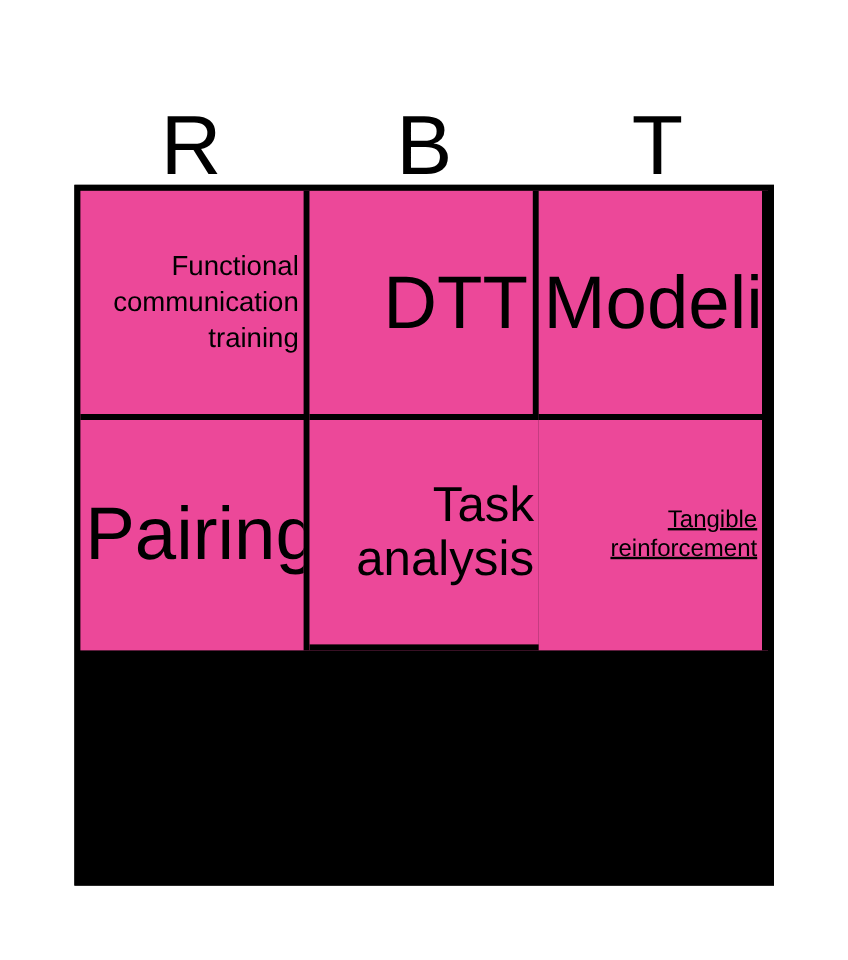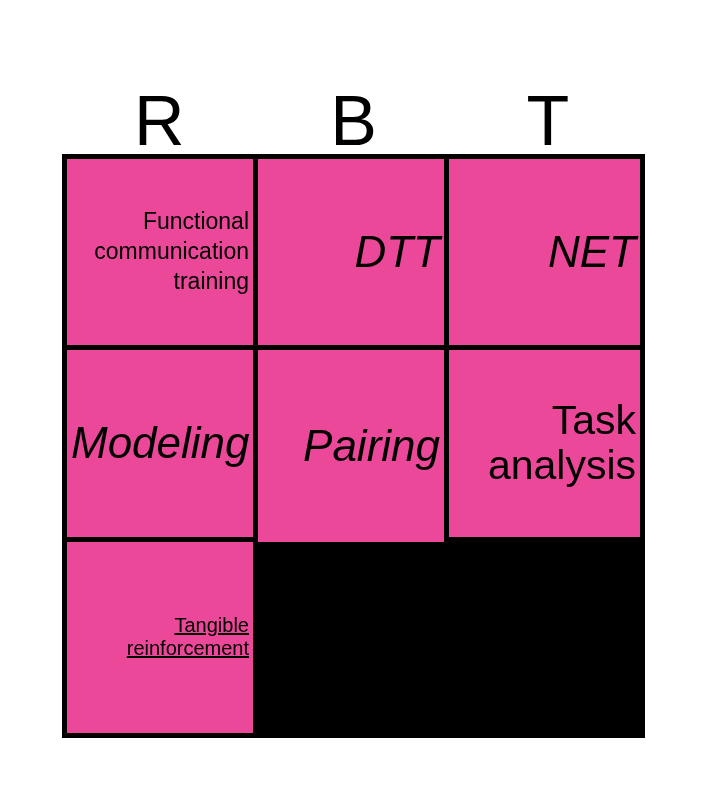--- a/index.html
+++ b/index.html
@@ -78,21 +78,21 @@
   .cell-text {
     display: block;
     width: 100%;
     line-height: 1.12;
     color: #000000;
     font-weight: 400;
     white-space: pre-line;
   }
   
   .sz-xl   { font-size: 58px; line-height: 1.05; }
-  .sz-lg   { font-size: 44px; line-height: 1.05; font-style: italic; }
+  .sz-lg   { font-size: 62px; line-height: 1.05; }
   .sz-md   { font-size: 41px; line-height: 1.12; }
   .sz-sm   { font-size: 20px; line-height: 1.18; text-decoration: underline; }
   .sz-xs   { font-size: 23px; line-height: 1.30; }
 </style>
 </head>
 <body>
 
 <div class="card">
 
   <div class="header-row">
@@ -108,23 +108,20 @@
   </div>
 
   <div class="grid">
 
     <div class="cell">
       <span class="cell-text sz-xs">Functional communication training</span>
     </div>
     <div class="cell">
       <span class="cell-text sz-lg">DTT</span>
     </div>
-    <div class="cell col-last">
-      <span class="cell-text sz-lg">NET</span>
-    </div>
 
     <div class="cell">
       <span class="cell-text sz-lg">Modeling</span>
     </div>
     <div class="cell row-last">
       <span class="cell-text sz-lg">Pairing</span>
     </div>
 
     <div class="cell col-last">
       <span class="cell-text sz-md">Task analysis</span>

